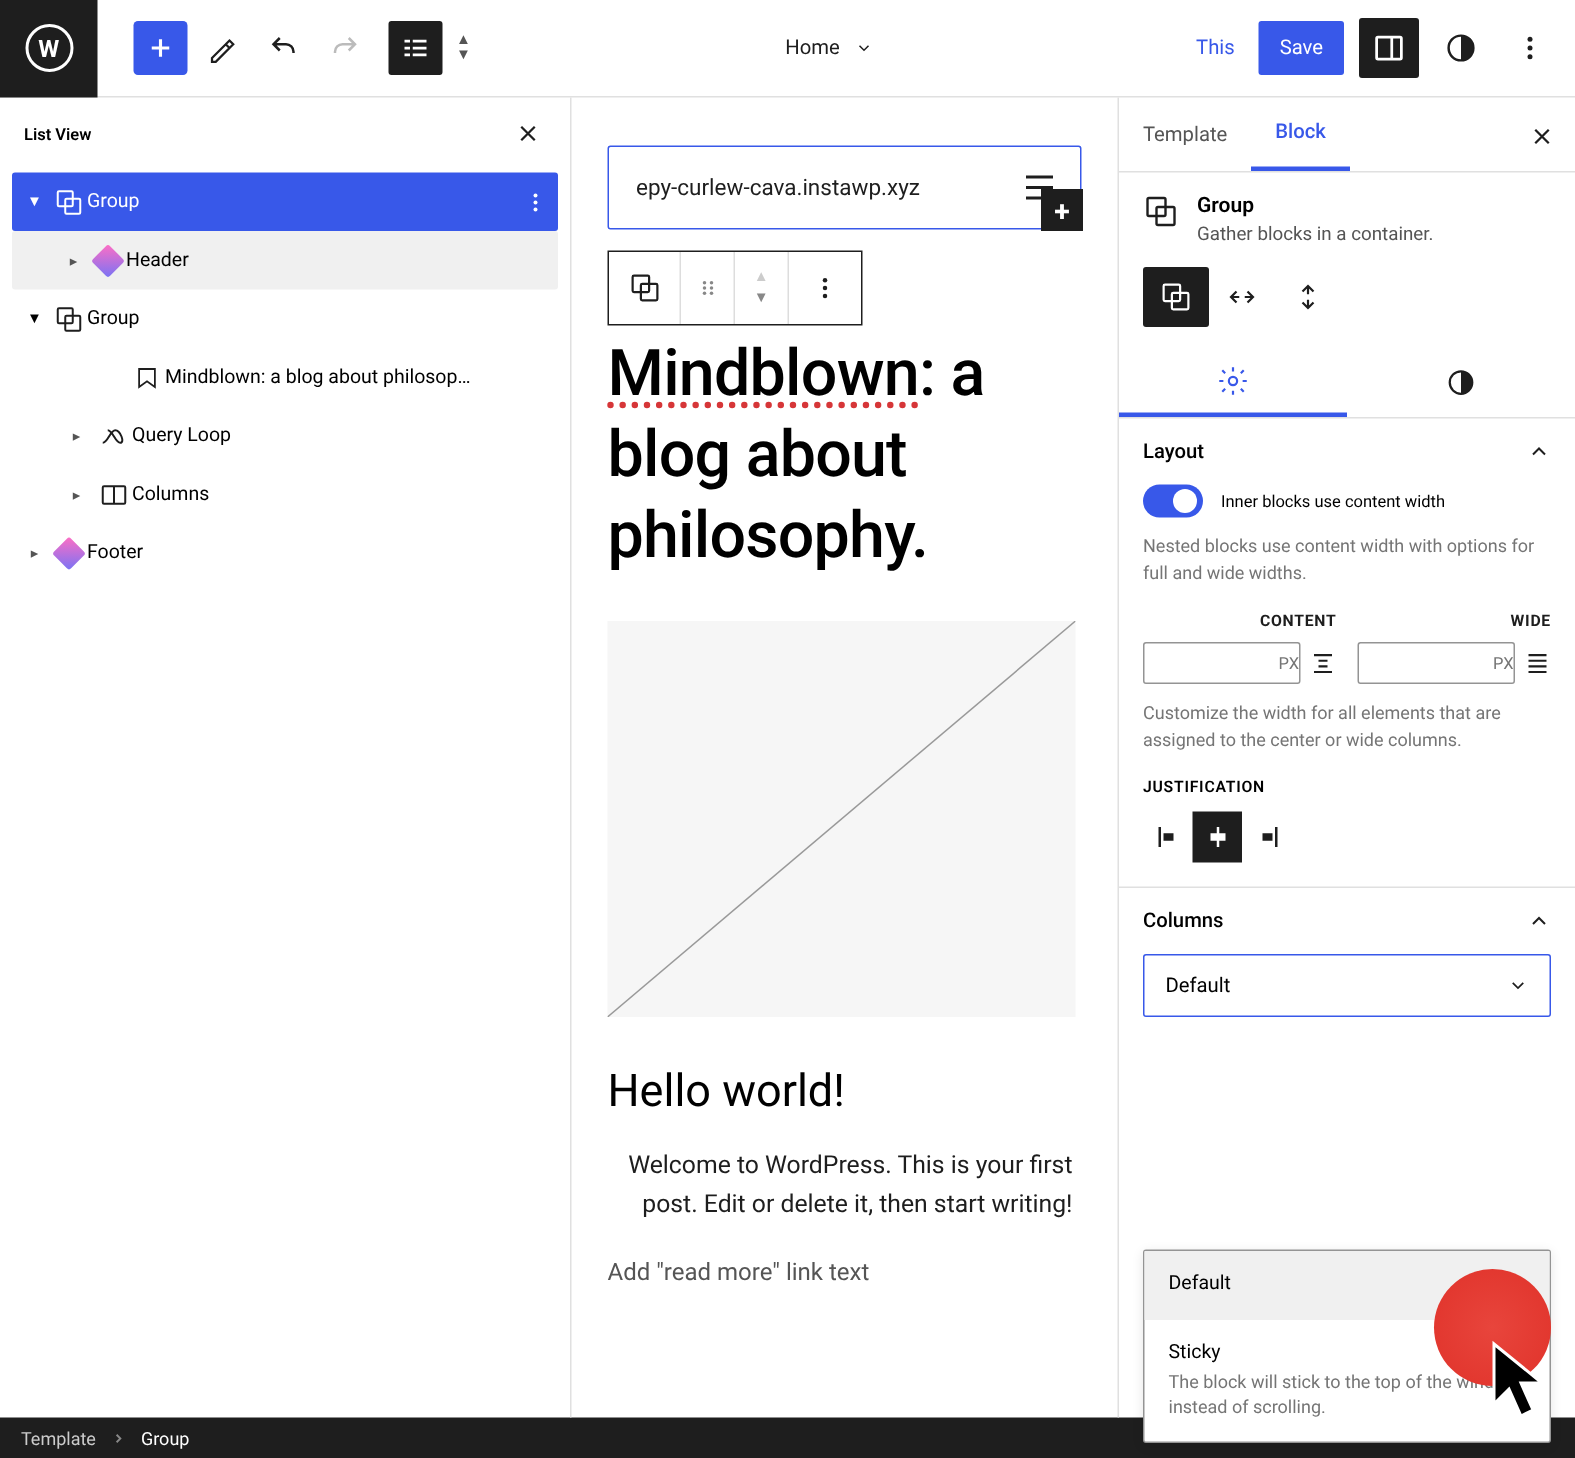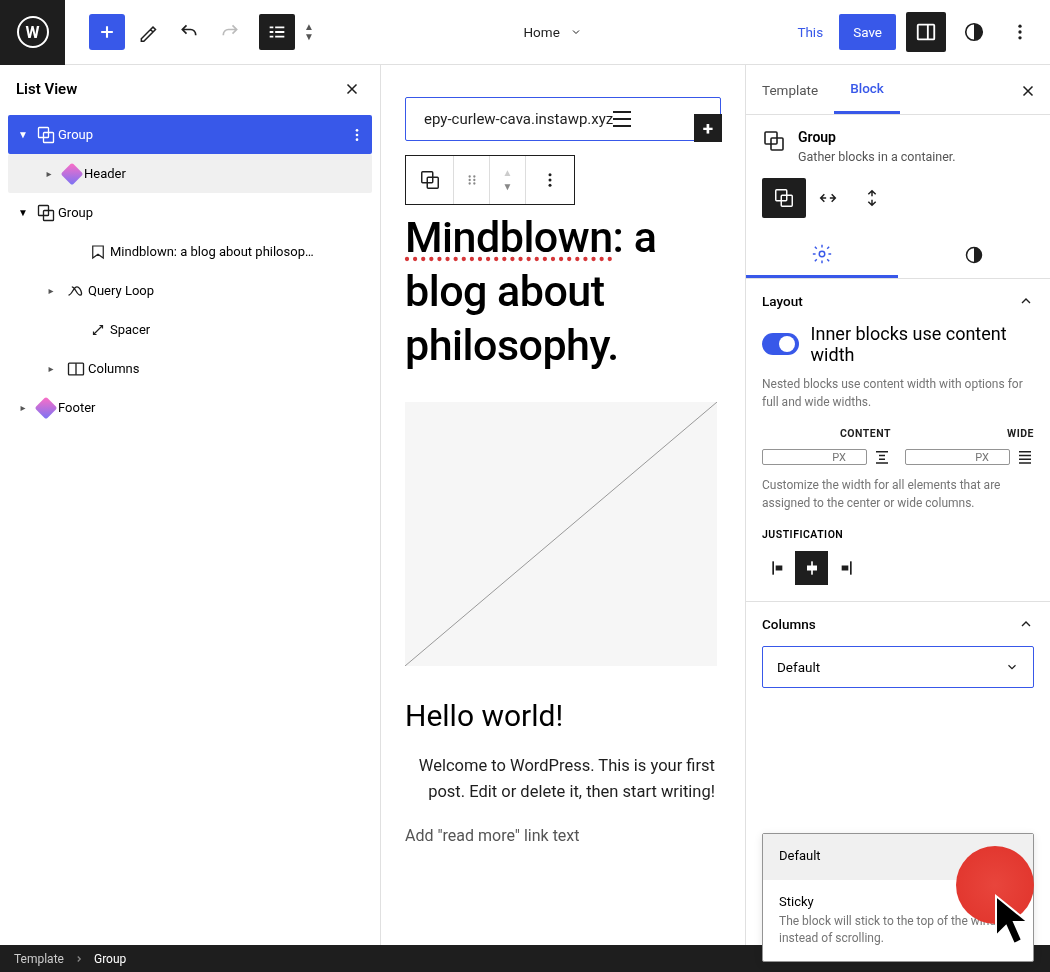--- a/index.html
+++ b/index.html
@@ -22,38 +22,38 @@
 .view-link { color: #3858e9; font-size: 13.5px; padding: 0 6px; }
 .save-btn { background: #3858e9; color: #fff; padding: 10px 14px; border-radius: 2px; font-size: 13.5px; }
 .settings-pane-btn { width: 40px; height: 40px; background: #1e1e1e; color:#fff; display:flex; align-items:center; justify-content:center; border-radius:2px; }
 .styles-btn, .options-btn { width:36px; height:36px; display:flex; align-items:center; justify-content:center; }
 
 
 .main { display: flex; height: calc(972px - 65px - 27px); }
 
 
 .list-panel { width: 381px; border-right: 1px solid #e0e0e0; display:flex; flex-direction:column; }
-.list-header { display:flex; align-items:center; justify-content:space-between; padding: 12px 16px 10px 16px; font-size:15px; font-weight:600; }
+.list-header { display:flex; align-items:center; justify-content:space-between; padding: 12px 16px 10px 16px; font-size:11px; font-weight:600; }
 .close-x { width:24px; height:24px; display:flex; align-items:center; justify-content:center; cursor:pointer; font-size:18px; }
 .list-items { padding: 4px 8px; }
 .li-row { display:flex; align-items:center; height:39px; border-radius:2px; position:relative; }
 .li-row.selected { background:#3858e9; color:#fff; }
 .li-row.hover { background:#f0f0f0; }
 .li-chev { width:22px; display:flex; justify-content:center; font-size:10px; }
 .li-icon { width:24px; display:flex; justify-content:center; }
 .li-label { font-size:13px; flex:1; white-space:nowrap; overflow:hidden; text-overflow:ellipsis; }
 .li-opts { width:30px; display:flex; justify-content:center; color:inherit; }
 .li-diamond { width:16px; height:16px; transform:rotate(45deg); background: linear-gradient(135deg, #ff6ec4, #7873f5); border-radius:2px; }
 .indent-0 { padding-left: 4px; }
 .indent-1 { padding-left: 30px; }
 .indent-2 { padding-left: 56px; }
 
 
 .canvas { flex:1; padding: 32px 24px; overflow:hidden; position:relative; }
-.url-bar { border:1.5px solid #3858e9; border-radius:2px; height:44px; display:flex; align-items:center; padding: 0 18px; justify-content:flex-start; position:relative; }
+.url-bar { border:1.5px solid #3858e9; border-radius:2px; height:56px; display:flex; align-items:center; padding: 0 18px; justify-content:space-between; position:relative; }
 .url-text { font-size:15px; color:#1e1e1e; }
 .url-menu { display:flex; flex-direction:column; gap:4.5px; }
 .url-menu span { width:18px; height:2.2px; background:#1e1e1e; }
 .url-plus { position:absolute; right:-2px; bottom:-2px; width:28px; height:28px; background:#1e1e1e; color:#fff; display:flex; align-items:center; justify-content:center; font-size:19px; font-weight:bold; }
 .block-toolbar { margin-top:14px; border:1px solid #1e1e1e; display:inline-flex; height:50px; }
 .bt-cell { width:48px; display:flex; align-items:center; justify-content:center; border-right:1px solid #ddd; }
 .bt-cell:last-child { border-right:none; }
 .bt-arrows { display:flex; flex-direction:column; }
 .bt-arrows span { font-size:10px; line-height:14px; color:#888; }
 .bt-arrows span.disabled { color:#ccc; }
@@ -80,27 +80,27 @@
 .insp-subtabs { display:flex; border-bottom:1px solid #e0e0e0; }
 .insp-subtab { flex:1; display:flex; align-items:center; justify-content:center; height:46px; cursor:pointer; }
 .insp-subtab.active { border-bottom:3.5px solid #3858e9; color:#3858e9; }
 .panel { border-bottom:1px solid #e0e0e0; }
 .panel-header { display:flex; align-items:center; justify-content:space-between; padding:14px 16px; cursor:pointer; }
 .panel-title { font-size:13.5px; font-weight:500; }
 .panel-body { padding: 0 16px 16px; }
 .toggle-row { display:flex; align-items:center; gap:12px; margin-bottom:10px; }
 .toggle { width:40px; height:22px; background:#3858e9; border-radius:11px; position:relative; }
 .toggle-knob { width:16px; height:16px; background:#fff; border-radius:50%; position:absolute; top:3px; right:4px; }
-.toggle-label { font-size:18px; }
+.toggle-label { font-size:11px; }
 .help-text { font-size:12px; color:#757575; line-height:1.5; margin-bottom:16px; }
 .width-controls { display:flex; gap:14px; margin-bottom:10px; }
 .width-col { flex:1; }
 .width-label { font-size:10.5px; font-weight:700; letter-spacing:0.5px; text-transform:uppercase; color:#1e1e1e; margin-bottom:8px;text-align:right; }
 .width-input-row { display:flex; align-items:center; gap:6px; }
-.width-input { flex:1; height:16px; border:1px solid #949494; border-radius:2px; display:flex; align-items:center; justify-content:flex-end; padding:0 20px; font-size:11px; color:#757575; }
+.width-input { flex:1; height:28px; border:1px solid #949494; border-radius:2px; display:flex; align-items:center; justify-content:flex-end; padding:0 0; font-size:11px; color:#757575; }
 .just-label { font-size:10.5px; font-weight:600; letter-spacing:0.5px; text-transform:uppercase; margin:14px 0 10px; }
 .just-btns { display:flex; }
 .just-btn { width:33px; height:34px; display:flex; align-items:center; justify-content:center; }
 .just-btn.active { background:#1e1e1e; color:#fff; }
 .pos-select { border:1.5px solid #3858e9; border-radius:2px; height:42px; display:flex; align-items:center; justify-content:space-between; padding:0 14px; font-size:13.5px; cursor:pointer; }
 .dropdown { position:absolute; left:16px; right:16px; top:768px; border:1px solid #949494; border-radius:2px; background:#fff; z-index:10; box-shadow:0 2px 8px rgba(0,0,0,0.1); }
 .dd-item { padding:14px 16px; font-size:13px; display:flex; justify-content:space-between; align-items:flex-start; cursor:pointer; }
 .dd-item.sel { background:#f0f0f0; }
 .dd-item-desc { font-size:12px; color:#757575; margin-top:4px; line-height:1.4; }
 
@@ -241,29 +241,20 @@
         <span class="li-label">Mindblown: a blog about philosop…</span>
       </div>
       <div class="li-row indent-2">
         <span class="li-chev" style="position:absolute;left:32px;color:#555">▸</span>
         <span class="li-icon">
             <svg width="20" height="20" viewBox="0 0 24 24" fill="none" stroke="#1e1e1e" stroke-width="1.6">
               <path d="M7 7c4 0 6 10 10 10s0-10-4-10-6 10-10 10"></path>
             </svg>
           </span>
         <span class="li-label">Query Loop</span>
-      </div>
-      <div class="li-row indent-2">
-        <span class="li-chev"></span>
-        <span class="li-icon">
-            <svg width="18" height="18" viewBox="0 0 24 24" fill="none" stroke="#1e1e1e" stroke-width="1.6">
-              <path d="M6 18L18 6M14 6h4v4M10 18H6v-4"></path>
-            </svg>
-          </span>
-        <span class="li-label">Spacer</span>
       </div>
       <div class="li-row indent-2">
         <span class="li-chev" style="position:absolute;left:32px;color:#555">▸</span>
         <span class="li-icon">
             <svg width="20" height="20" viewBox="0 0 24 24" fill="none" stroke="#1e1e1e" stroke-width="1.6">
               <rect x="3" y="5" width="18" height="14" rx="1"></rect>
               <path d="M12 5v14"></path>
             </svg>
           </span>
         <span class="li-label">Columns</span>

